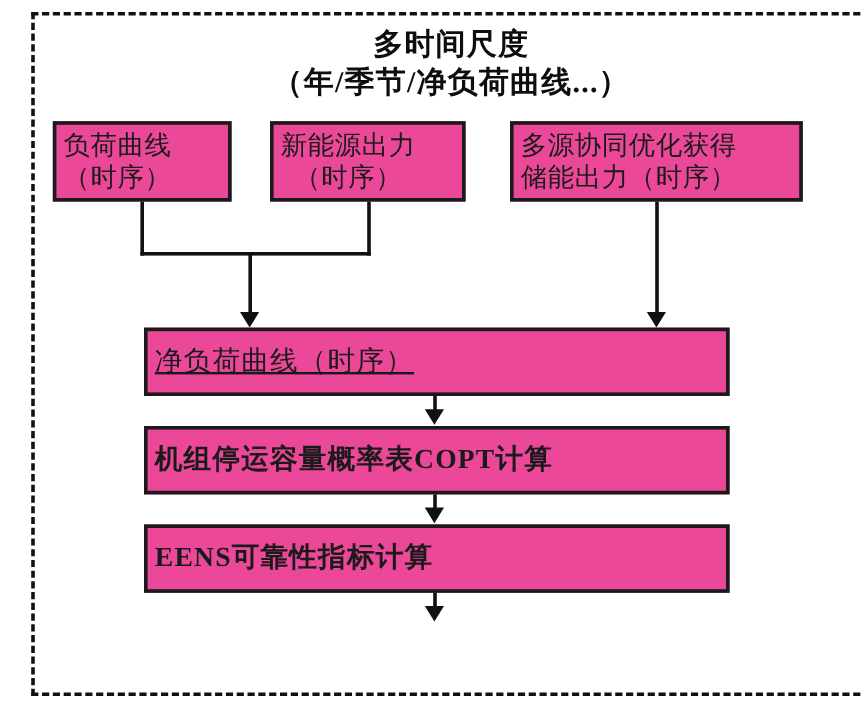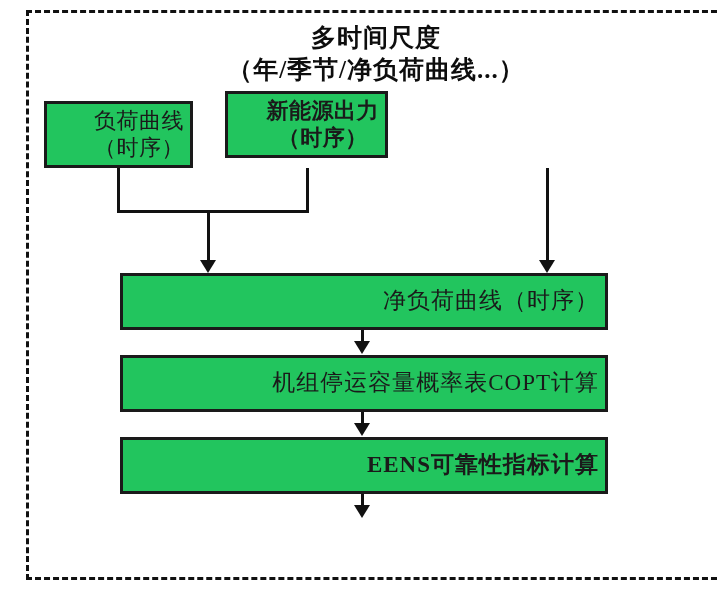--- a/index.html
+++ b/index.html
@@ -42,46 +42,46 @@
     font-size: 25px;
     font-weight: bold;
     letter-spacing: 1px;
     color: #0d0d0d;
     white-space: nowrap;
   }
   
   .node {
     position: absolute;
     box-sizing: border-box;
-    background: #22c55e;
+    background: #ec4899;
     border: 3px solid #1a1a1a;
     display: flex;
     align-items: center;
-    justify-content: flex-end;
+    justify-content: flex-start;
     text-align: center;
     color: #1a1a1a;
   }
   .node .node-label {
     font-size: 22px;
     line-height: 1.22;
     letter-spacing: 0.5px;
     white-space: pre-line;
     padding: 0 6px;
   }
   .node.process .node-label {
     font-size: 23px;
     letter-spacing: 1px;
   }
   
   .src-1 { left: 28px;  top: 101px; width: 149px; height: 67px; }
-  .src-2 { left: 209px; top: 91px; width: 163px; height: 67px; font-weight: bold; }
+  .src-2 { left: 209px; top: 101px; width: 163px; height: 67px; }
   .src-3 { left: 409px; top: 101px; width: 244px; height: 67px; }
   
-  .proc-1 { left: 104px; top: 273px; width: 488px; height: 57px; }
-  .proc-2 { left: 104px; top: 355px; width: 488px; height: 57px; }
+  .proc-1 { left: 104px; top: 273px; width: 488px; height: 57px; text-decoration: underline; }
+  .proc-2 { left: 104px; top: 355px; width: 488px; height: 57px; font-weight: bold; }
   .proc-3 { left: 104px; top: 437px; width: 488px; height: 57px; font-weight: bold; }
   .proc-4 { left: 104px; top: 518px; width: 488px; height: 57px; }
   
   .vline {
     position: absolute;
     width: 3px;
     background: #111111;
   }
   .hline {
     position: absolute;
@@ -126,20 +126,24 @@
   </div>
 
   <div class="node src-1">
     <span class="node-label">负荷曲线
 （时序）</span>
   </div>
   <div class="node src-2">
     <span class="node-label">新能源出力
 （时序）</span>
   </div>
+  <div class="node src-3">
+    <span class="node-label">多源协同优化获得
+储能出力（时序）</span>
+  </div>
 
   <div class="vline drop-a"></div>
   <div class="vline drop-b"></div>
   <div class="hline merge-bar"></div>
   <div class="vline merge-stem"></div>
   <div class="arrowhead merge-head"></div>
 
   <div class="vline drop-c"></div>
   <div class="arrowhead drop-c-head"></div>
 

